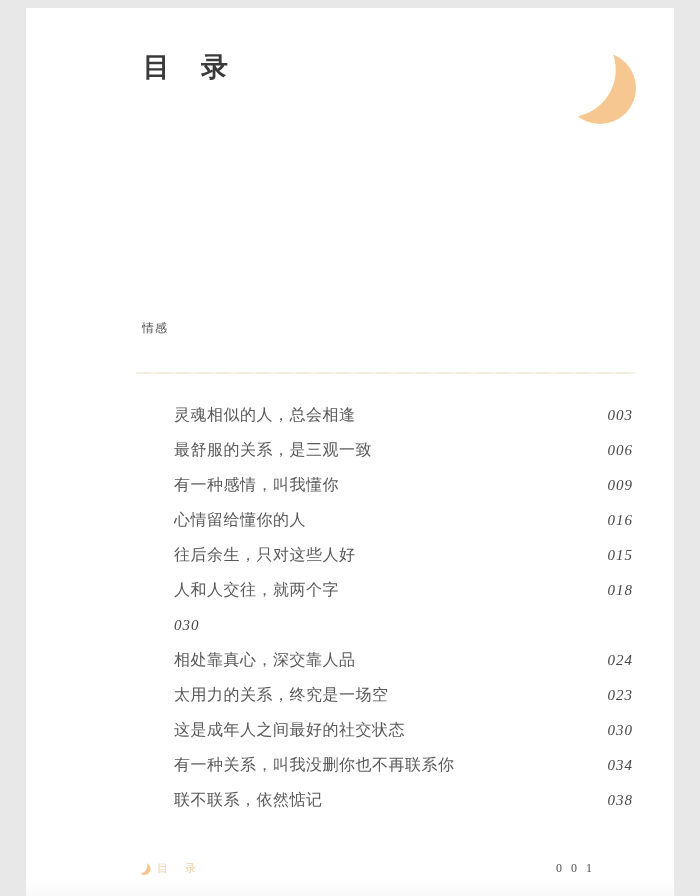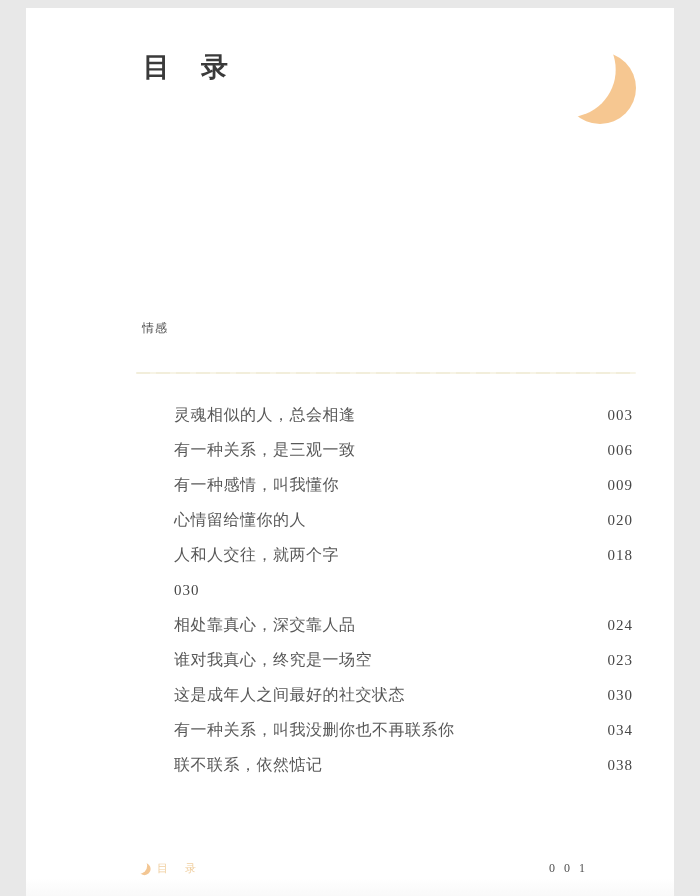--- a/index.html
+++ b/index.html
@@ -70,41 +70,42 @@
   }
   .toc-title {
     font-size: 16px;
     color: #585858;
     letter-spacing: 0.5px;
   }
   .toc-page {
     font-size: 15px;
     color: #474747;
     letter-spacing: 1px;
+    font-style: italic;
   }
 
   
   .footer-left {
     position: absolute;
     left: 114px;
     top: 853px;
     display: flex;
     align-items: center;
     gap: 5px;
   }
   .footer-moon { width: 12px; height: 14px; display: block; }
   .footer-label {
     font-size: 11px;
     color: #f0cfa0;
     letter-spacing: 3px;
     white-space: pre;
   }
   .footer-page {
     position: absolute;
-    right: 86px;
+    right: 79px;
     top: 853px;
     font-size: 12px;
     color: #4f4f4f;
     letter-spacing: 3px;
   }
 
   .bottom-shade {
     position: absolute;
     left: 0; right: 0; bottom: 0;
     height: 26px;
@@ -131,44 +132,48 @@
 
   <div class="section-title">情感</div>
   <div class="section-divider"></div>
 
   <div class="toc-list" id="toc-list">
       <div class="toc-row">
         <span class="toc-title">灵魂相似的人，总会相逢</span>
         <span class="toc-page">003</span>
       </div>
       <div class="toc-row">
-        <span class="toc-title">有一种关系，是三观一致</span>
+        <span class="toc-title">最舒服的关系，是三观一致</span>
         <span class="toc-page">006</span>
       </div>
       <div class="toc-row">
         <span class="toc-title">有一种感情，叫我懂你</span>
         <span class="toc-page">009</span>
       </div>
       <div class="toc-row">
         <span class="toc-title">心情留给懂你的人</span>
-        <span class="toc-page">020</span>
+        <span class="toc-page">016</span>
+      </div>
+      <div class="toc-row">
+        <span class="toc-title">往后余生，只对这些人好</span>
+        <span class="toc-page">015</span>
       </div>
       <div class="toc-row">
         <span class="toc-title">人和人交往，就两个字</span>
         <span class="toc-page">018</span>
       </div>
       <div class="toc-row">
         <span class="toc-page">030</span>
       </div>
       <div class="toc-row">
         <span class="toc-title">相处靠真心，深交靠人品</span>
         <span class="toc-page">024</span>
       </div>
       <div class="toc-row">
-        <span class="toc-title">谁对我真心，终究是一场空</span>
+        <span class="toc-title">太用力的关系，终究是一场空</span>
         <span class="toc-page">023</span>
       </div>
       <div class="toc-row">
         <span class="toc-title">这是成年人之间最好的社交状态</span>
         <span class="toc-page">030</span>
       </div>
       <div class="toc-row">
         <span class="toc-title">有一种关系，叫我没删你也不再联系你</span>
         <span class="toc-page">034</span>
       </div>

